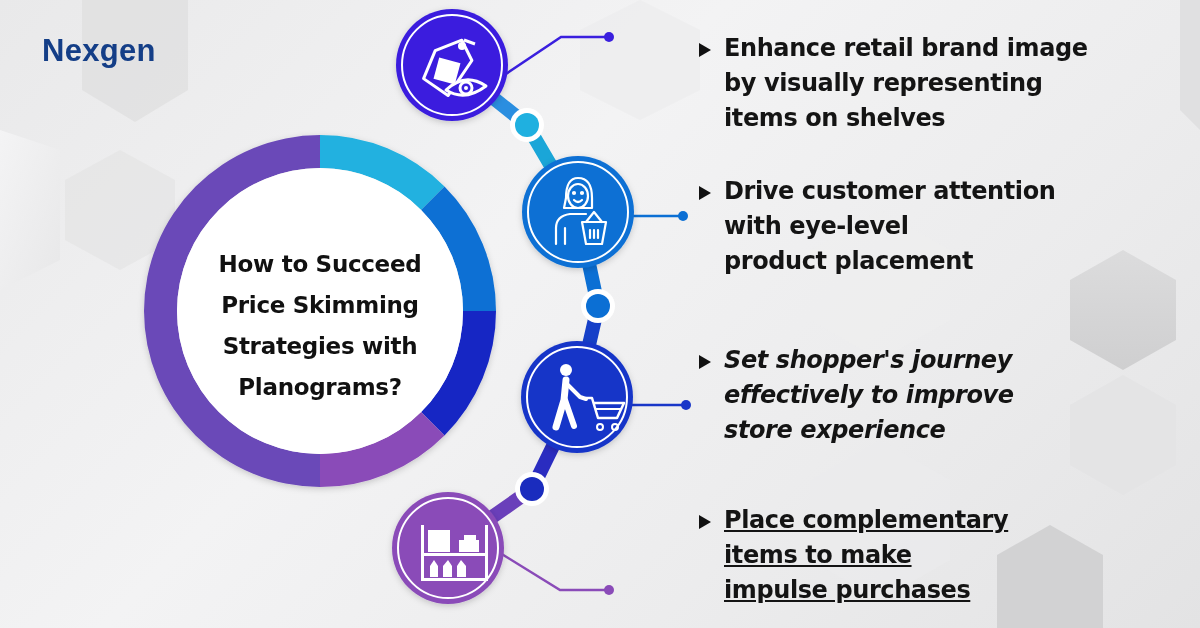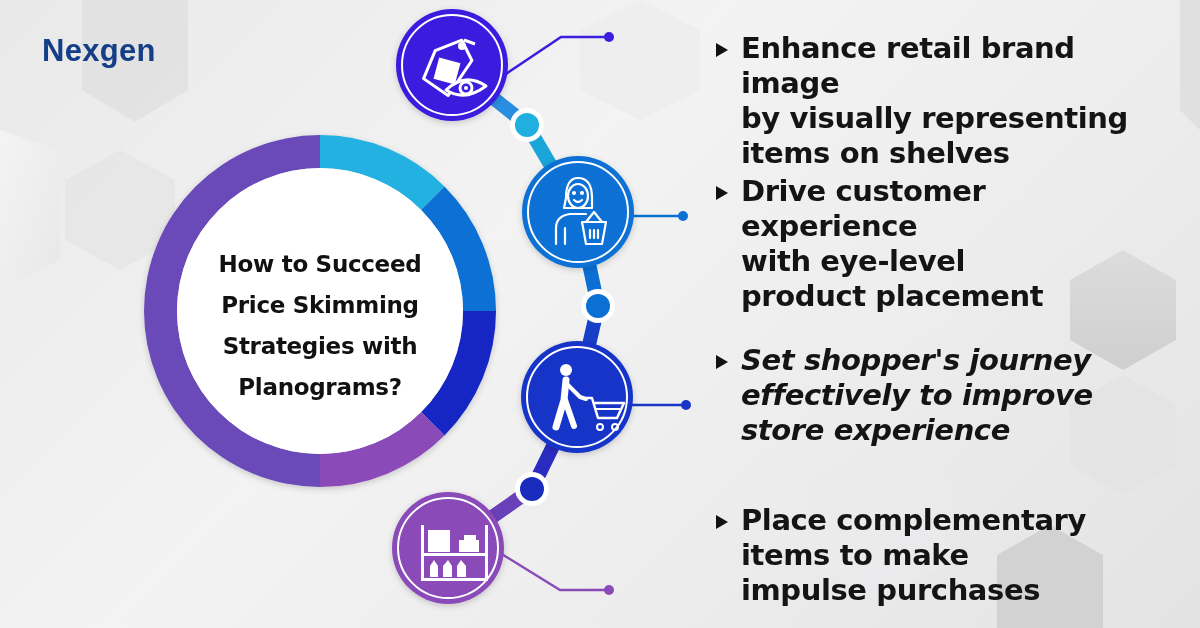--- a/index.html
+++ b/index.html
@@ -6,22 +6,22 @@
   body { width:1200px; height:628px; overflow:hidden; position:relative;
          background: linear-gradient(135deg, #e9e9ea 0%, #f3f3f4 40%, #ececed 70%, #e3e3e4 100%);
          font-family: "DejaVu Sans", "Liberation Sans", sans-serif; }
   .bg-hex { position:absolute; top:0; left:0; width:1200px; height:628px; z-index:0; }
   .brand { position:absolute; left:42px; top:26px; font-family:"Liberation Sans", sans-serif; font-weight:700;
            font-size:31px; color:#143e87; letter-spacing:0.3px; z-index:3;margin-top:7px; }
   .graphic { position:absolute; left:0; top:0; width:1200px; height:628px; z-index:2; }
   .title { position:absolute; left:186px; top:244px; width:268px; text-align:center;
            font-family:"DejaVu Sans", sans-serif; font-weight:700; font-size:23px; line-height:41px;
            color:#111; z-index:3; letter-spacing:-0.3px; }
-  .point { position:absolute; left:716px; width:440px; z-index:3;
-           font-family:"DejaVu Sans", sans-serif; font-weight:700; font-size:29px; line-height:35px;
+  .point { position:absolute; left:699px; width:440px; z-index:3;
+           font-family:"DejaVu Sans", sans-serif; font-weight:700; font-size:24px; line-height:35px;
            color:#141414; letter-spacing:-0.4px; }
   .point .arrow { position:absolute; left:0; top:12px; width:0; height:0;
            border-top:7px solid transparent; border-bottom:7px solid transparent; border-left:12px solid #111; }
   .point .txt { display:block; margin-left:25px; white-space:pre-line; }
 </style>
 </head>
 <body>
 
 <svg class="bg-hex" viewBox="0 0 1200 628">
   <defs>
@@ -165,28 +165,28 @@
 <div class="title">How to Succeed Price Skimming Strategies with Planograms?</div>
 
 <div class="point" style="top:31px;">
   <span class="arrow"></span>
   <span class="txt">Enhance retail brand image
 by visually representing
 items on shelves</span>
 </div>
 <div class="point" style="top:174px;">
   <span class="arrow"></span>
-  <span class="txt">Drive customer experience
+  <span class="txt">Drive customer attention
 with eye-level
 product placement</span>
 </div>
 <div class="point" style="top:343px;font-style:italic;">
   <span class="arrow"></span>
   <span class="txt">Set shopper's journey
 effectively to improve
 store experience</span>
 </div>
-<div class="point" style="top:503px;">
+<div class="point" style="top:503px;text-decoration:underline;">
   <span class="arrow"></span>
   <span class="txt">Place complementary
 items to make
 impulse purchases</span>
 </div>
 
 </body></html>

